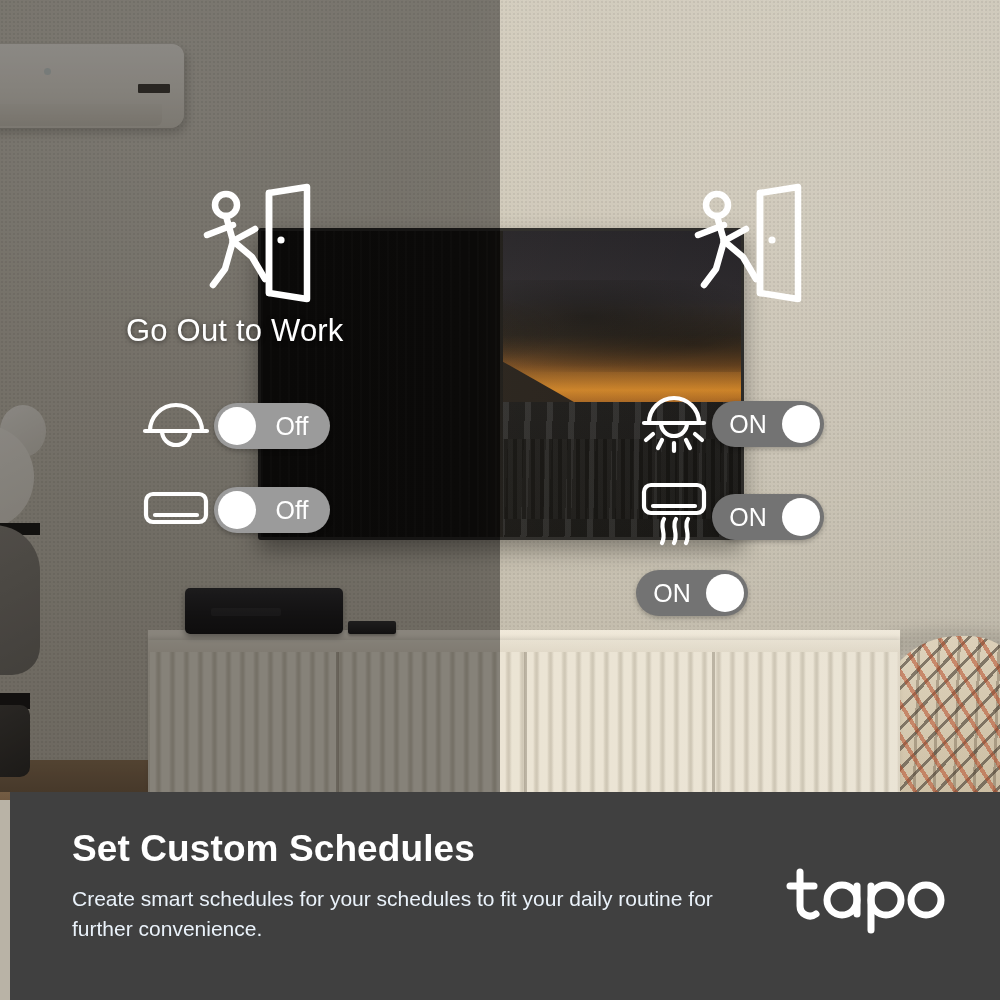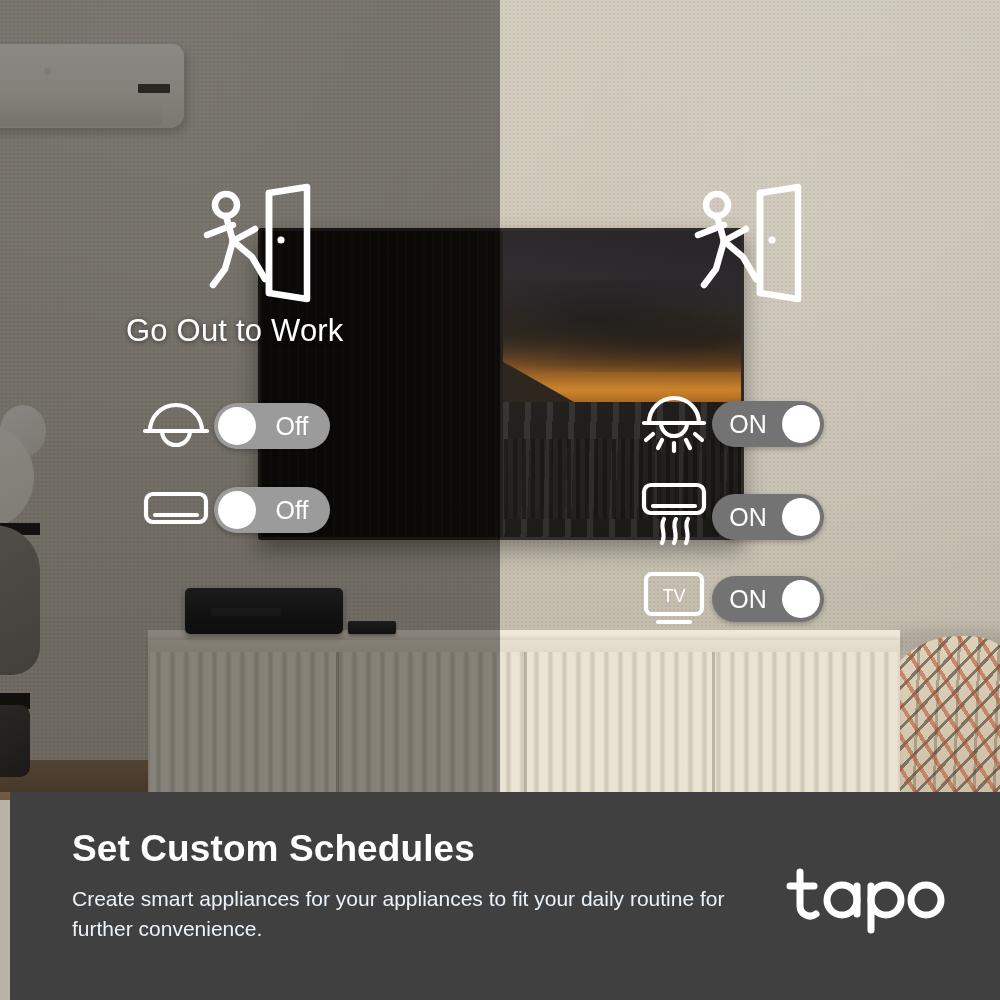--- a/index.html
+++ b/index.html
@@ -377,37 +377,30 @@
           <path d="M50 38 C45 46 53 52 48 62"></path>
         </svg>
       </span>
       <div class="toggle toggle-on">
         <span class="tg-label">ON</span>
         <span class="knob"></span>
       </div>
     </div>
 
     <div class="dev-row" style="left:136px;top:570px;">
-      <span class="dev-icon">
-        <svg width="72" height="58" viewBox="0 0 72 58" fill="none" stroke="#fff" stroke-width="4.2" stroke-linecap="round" stroke-linejoin="round">
-          <rect x="8" y="4" width="56" height="40" rx="6"></rect>
-          <path d="M20 52 L52 52"></path>
-          <text x="36" y="32" font-family="Liberation Sans, sans-serif" font-size="18" fill="#fff" stroke="none" text-anchor="middle">TV</text>
-        </svg>
-      </span>
       <div class="toggle toggle-on">
         <span class="tg-label">ON</span>
         <span class="knob"></span>
       </div>
     </div>
   </div>
 
   <div class="banner">
     <div class="banner-title">Set Custom Schedules</div>
-    <div class="banner-sub">Create smart appliances for your appliances to fit your daily routine for further convenience.</div>
+    <div class="banner-sub">Create smart schedules for your schedules to fit your daily routine for further convenience.</div>
     <div class="tapo-logo">
       <svg viewBox="0 0 170 70" width="170" height="70" fill="none" stroke="#fff" stroke-width="7" stroke-linecap="round" stroke-linejoin="round">
 
         <path d="M14 8 L14 42 A10 10 0 0 0 30 50"></path>
         <path d="M4 22 L28 22"></path>
 
         <circle cx="56" cy="36" r="15"></circle>
         <path d="M71 22 L71 50"></path>
 
         <circle cx="100" cy="36" r="15"></circle>

